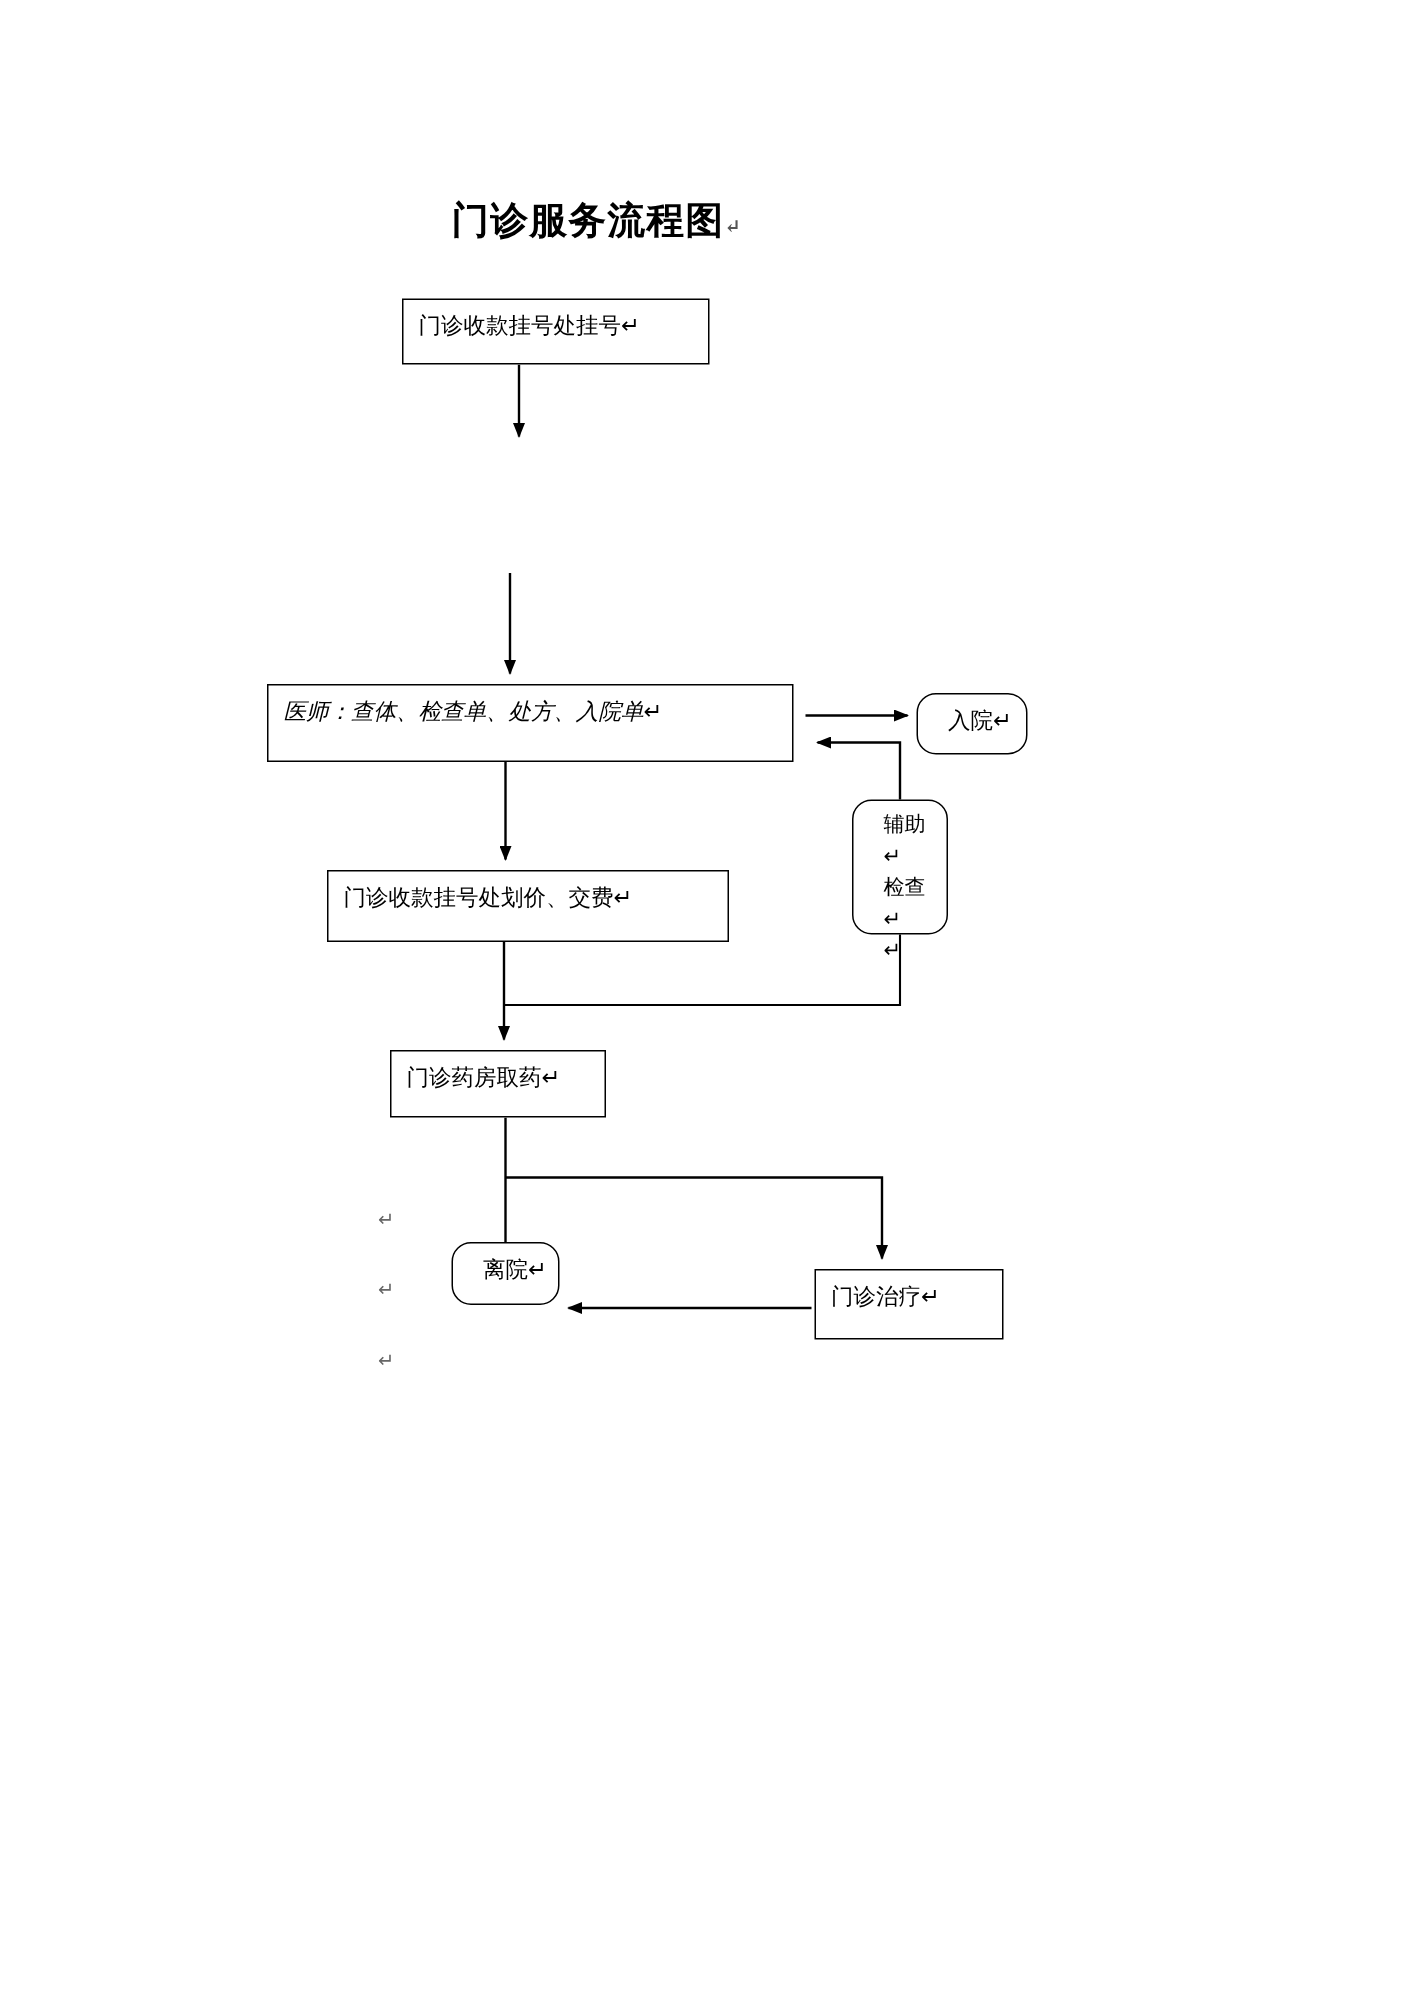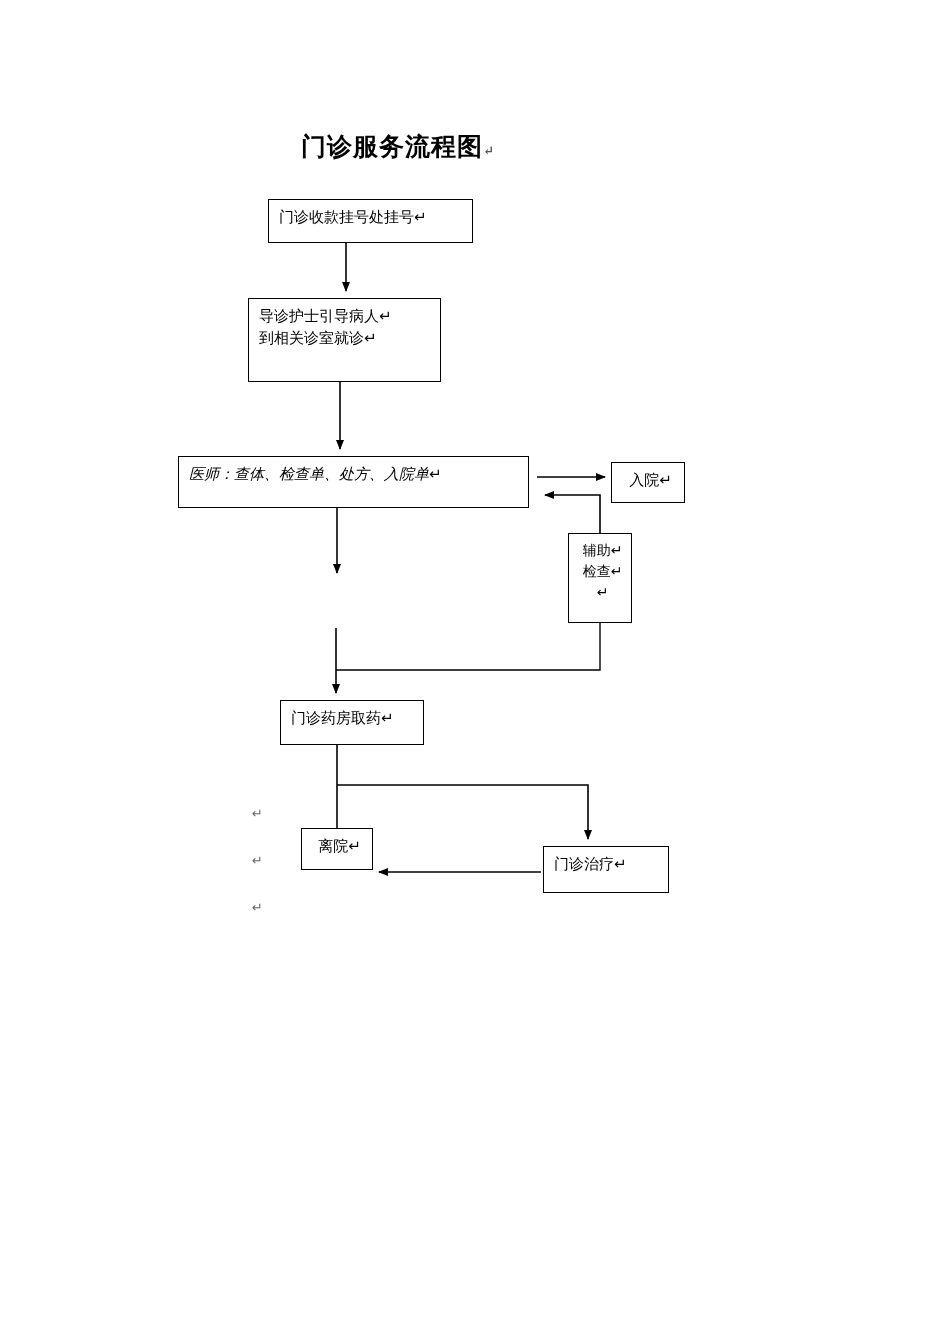--- a/index.html
+++ b/index.html
@@ -41,23 +41,24 @@
     border: 1.5px solid #000000;
     background: #ffffff;
     color: #000000;
     font-size: 15px;
     line-height: 22px;
     padding: 6px 10px 0 10px;
     white-space: pre-wrap;
     font-family: "DejaVu Sans", "Liberation Sans", sans-serif;
   }
   .node.center {
-    text-align: center;
-    padding-left: 9px;
+    text-align: left;
+    padding-left: 20px;
     padding-right: 4px;
+    border-radius: 13px;
   }
   .pilcrow {
     position: absolute;
     font-size: 13px;
     color: #666666;
     font-family: "DejaVu Sans", "Liberation Sans", sans-serif;
   }
 </style>
 </head>
 <body>
@@ -111,33 +112,32 @@
       <polyline points="337,785 588,785 588,839" fill="none" stroke="#000000" stroke-width="1.6" marker-end="url(#arrow-end)"></polyline>
     </g>
 
     <g>
       <line x1="541" y1="872" x2="379" y2="872" stroke="#000000" stroke-width="1.6" marker-end="url(#arrow-end)"></line>
     </g>
   </svg>
 
   <div class="node" style="left:248px; top:199px; width:205px; height:44px;margin-left:20px;">门诊收款挂号处挂号↵</div>
 
-  <div class="node" style="left:248px; top:298px; width:193px; height:84px;">导诊护士引导病人↵
-到相关诊室就诊↵</div>
 
   <div class="node" style="left:178px; top:456px; width:351px; height:52px;font-style:italic;">医师：查体、检查单、处方、入院单↵</div>
 
   <div class="node center" style="left:611px; top:462px; width:74px; height:41px;">入院↵</div>
 
   <div class="node center" style="left:568px; top:533px; width:64px; height:90px; line-height:21px; font-size:14px;">辅助↵
 检查↵
 ↵</div>
 
+  <div class="node" style="left:218px; top:580px; width:268px; height:48px;">门诊收款挂号处划价、交费↵</div>
 
-  <div class="node" style="left:280px; top:700px; width:144px; height:45px;">门诊药房取药↵</div>
+  <div class="node" style="left:260px; top:700px; width:144px; height:45px;">门诊药房取药↵</div>
 
   <div class="node center" style="left:301px; top:828px; width:72px; height:42px;">离院↵</div>
 
   <div class="node" style="left:543px; top:846px; width:126px; height:47px;">门诊治疗↵</div>
 
   <div class="pilcrow" style="left:252px; top:806px;">↵</div>
   <div class="pilcrow" style="left:252px; top:853px;">↵</div>
   <div class="pilcrow" style="left:252px; top:900px;">↵</div>
 
 </div>

